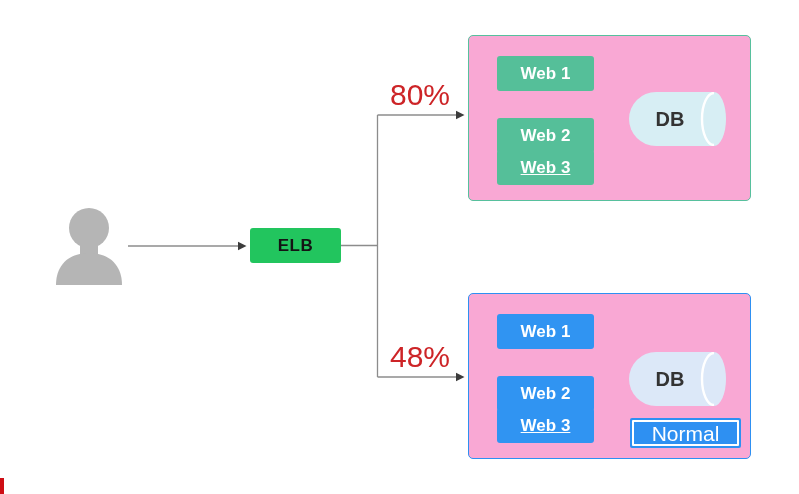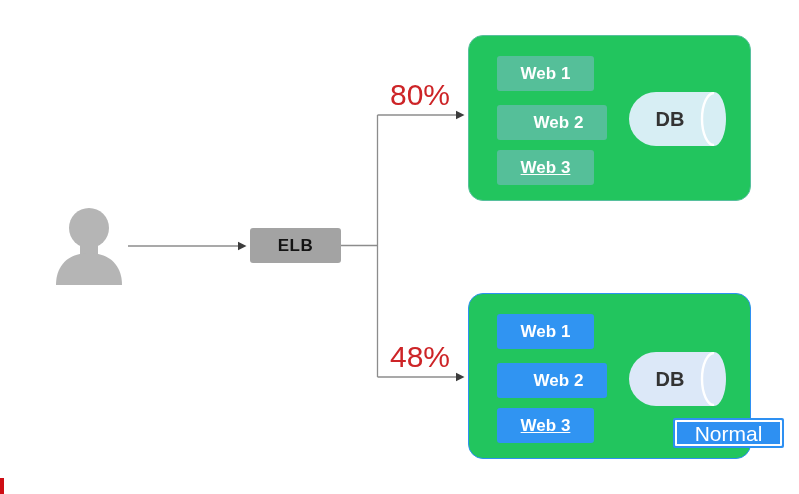--- a/index.html
+++ b/index.html
@@ -8,51 +8,51 @@
 
   .abs{position:absolute;}
 
   
   .wires{position:absolute;left:0;top:0;width:799px;height:494px;pointer-events:none;}
 
   
   .person{left:52px;top:207px;width:74px;height:78px;}
 
   
-  .elb{left:250px;top:228px;width:91px;height:35px;background:#a3a3a3;border-radius:3px;
+  .elb{left:250px;top:228px;width:91px;height:35px;background:#22c55e;border-radius:3px;
        display:flex;align-items:center;justify-content:center;
        font-weight:bold;font-size:17px;color:#141414;letter-spacing:.5px;}
 
   
   .pct{width:84px;text-align:center;font-size:30px;color:#cd2427;line-height:1;}
   .pct-top{left:378px;top:80px;}
   .pct-bottom{left:378px;top:342px;}
 
   
-  .cluster{width:281px;height:164px;background:#22c55e;border-radius:15px;}
+  .cluster{width:281px;height:164px;background:#f9a8d4;border-radius:5px;}
   .cluster-green{left:468px;top:35px;border:1px solid #57c09d;}
   .cluster-blue{left:468px;top:293px;border:1px solid #2e90f2;}
 
   .srv{left:28px;width:97px;height:35px;border-radius:3px;
        display:flex;align-items:center;justify-content:center;
        color:#ffffff;font-weight:bold;font-size:17px;}
   .srv-green{background:#55bf99;}
   .srv-blue{background:#3094f2;}
-  .srv-1{top:20px;} .srv-2{top:69px;padding-left:13px;} .srv-3{top:114px;text-decoration:underline;}
+  .srv-1{top:20px;} .srv-2{top:82px;} .srv-3{top:114px;text-decoration:underline;}
 
   .cyl{left:160px;top:56px;width:98px;height:54px;}
   .cyl-blue-pos{top:58px;}
   .db-label{left:160px;top:56px;width:82px;height:54px;
             display:flex;align-items:center;justify-content:center;
             font-weight:bold;font-size:20px;color:#333333;}
   .db-label-blue{top:58px;}
 
   
   .badge{left:161px;top:124px;width:111px;height:30px;background:#2e90f2;border-radius:2px;
-         display:flex;align-items:center;justify-content:center;position:absolute;margin-left:43px;}
+         display:flex;align-items:center;justify-content:center;position:absolute;}
   .badge::after{content:"";position:absolute;left:2px;top:2px;right:2px;bottom:2px;
                 border:2px solid #ffffff;border-radius:1px;pointer-events:none;}
   .badge span{color:#ffffff;font-size:21px;line-height:1;position:relative;}
 
   
   .red-bar{left:0;top:478px;width:4px;height:16px;background:#ce0e15;}
 </style>
 </head>
 <body>
 

